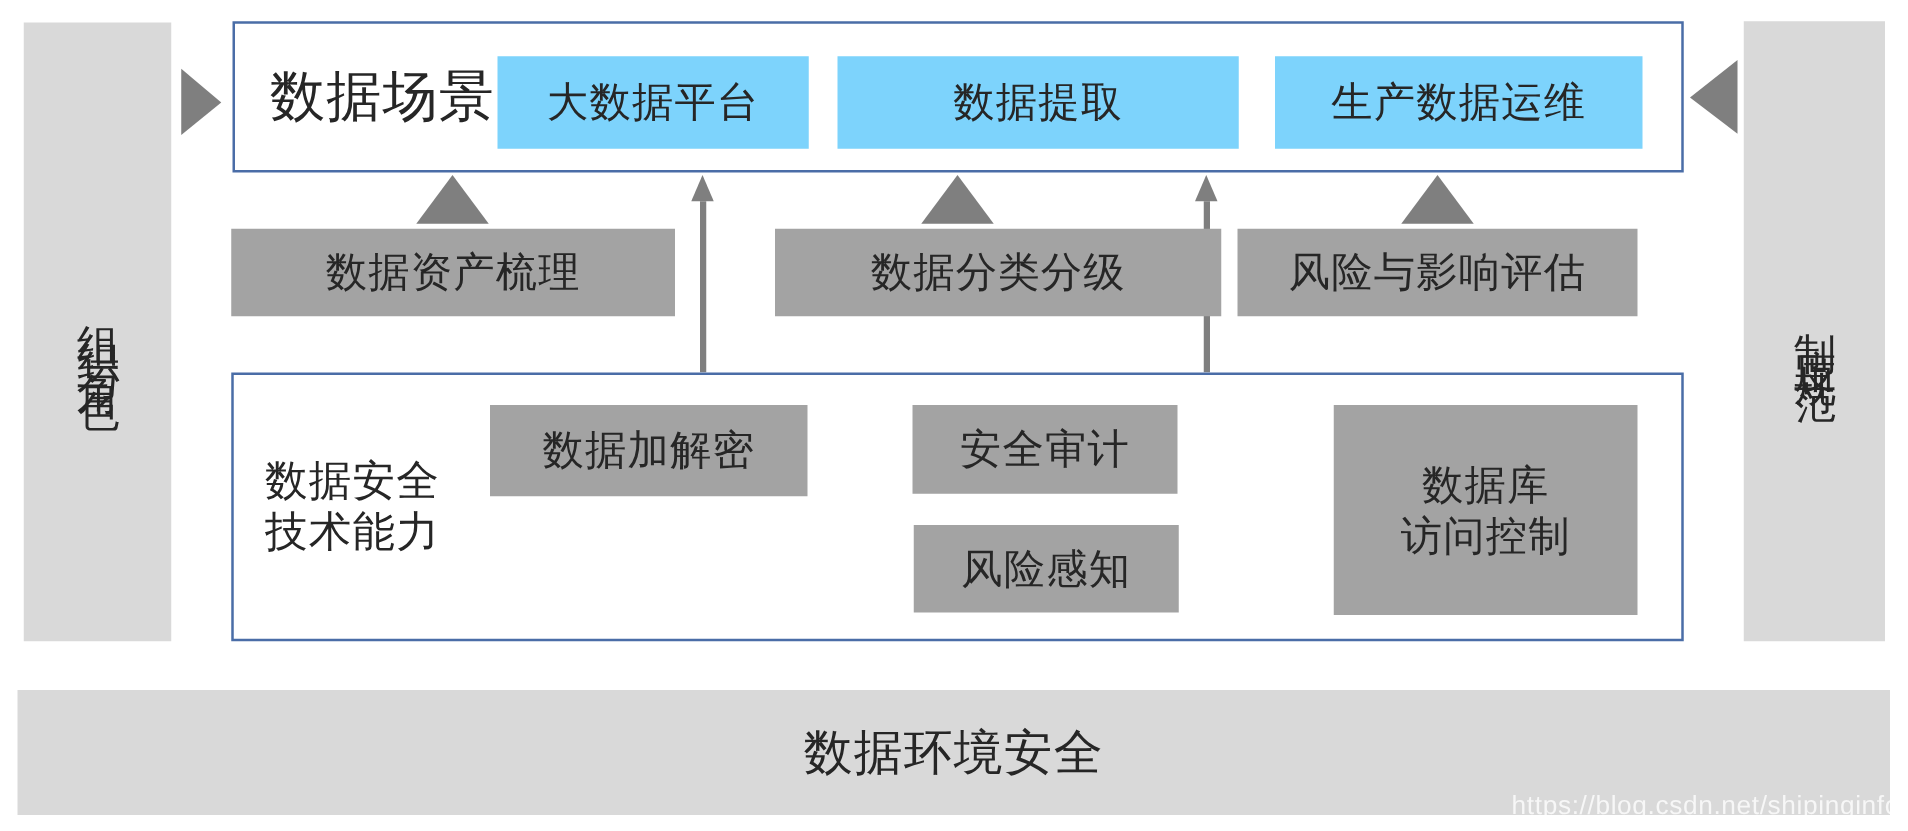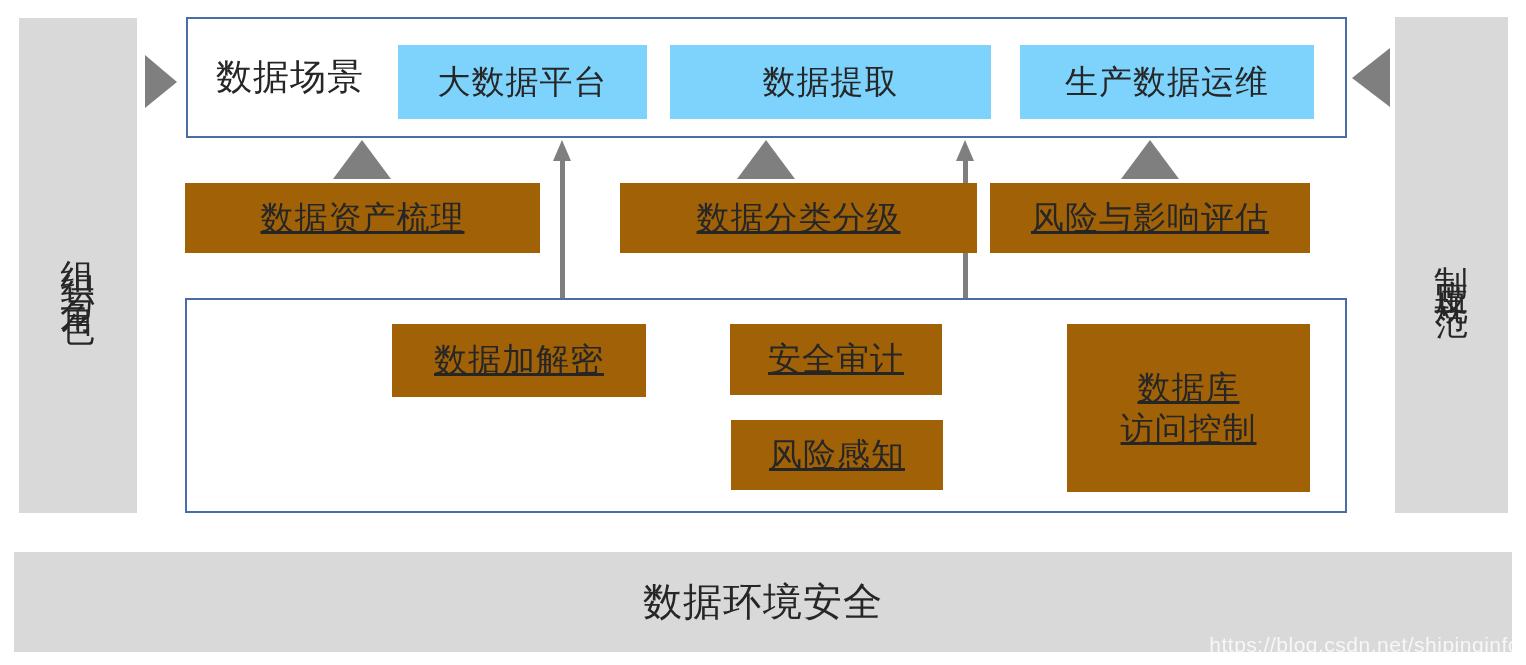--- a/index.html
+++ b/index.html
@@ -27,21 +27,21 @@
     color:#262626;
   }
 
   
   .bluebox { background:#ffffff; border:2px solid #4a6da7; box-sizing:border-box; }
 
   
   .greenbox { background:#7dd3fc; }
 
   
-  .graybox { background:#a16207;text-decoration:underline; }
+  .graybox { background:#a3a3a3; }
 
   
   .tri-right { width:0; height:0; border-top:27px solid transparent; border-bottom:26px solid transparent; border-left:32px solid #7f7f7f; }
   .tri-left  { width:0; height:0; border-top:30px solid transparent; border-bottom:29px solid transparent; border-right:38px solid #7f7f7f; }
   .tri-up    { width:0; height:0; border-left:29px solid transparent; border-right:29px solid transparent; border-bottom:39px solid #7f7f7f; }
 
   
   .varrow { display:flex; flex-direction:column; align-items:center; }
   .varrow .head { width:0; height:0; border-left:9px solid transparent; border-right:9px solid transparent; border-bottom:21px solid #7f7f7f; }
   .varrow .shaft { width:5px; flex:1; background:#7f7f7f; }
@@ -68,21 +68,21 @@
 
   <div class="abs vbar" style="left:1395px; top:17px; width:113px; height:496px;">
     <div class="vtext">制度规范</div>
   </div>
 
   <div class="abs tri-right" style="left:145px; top:55px;"></div>
 
   <div class="abs tri-left" style="left:1352px; top:48px;"></div>
 
   <div class="abs bluebox" style="left:186px; top:17px; width:1161px; height:121px;">
-    <div class="abs center lbl" style="left:28px; top:0; height:100%; font-size:36px;">数据场景</div>
+    <div class="abs center lbl" style="left:28px; top:0; height:100%; font-size:44px;">数据场景</div>
     <div class="abs greenbox center lbl" style="left:210px; top:26px; width:249px; height:74px;">大数据平台</div>
     <div class="abs greenbox center lbl" style="left:482px; top:26px; width:321px; height:74px;">数据提取</div>
     <div class="abs greenbox center lbl" style="left:832px; top:26px; width:294px; height:74px;text-align:right;">生产数据运维</div>
   </div>
 
   <div class="abs tri-up" style="left:333px; top:140px;"></div>
   <div class="abs tri-up" style="left:737px; top:140px;"></div>
   <div class="abs tri-up" style="left:1121px; top:140px;"></div>
 
   <div class="abs varrow" style="left:553px; top:140px; width:18px; height:158px;">
@@ -92,20 +92,26 @@
   <div class="abs varrow" style="left:956px; top:140px; width:18px; height:158px;">
     <div class="head"></div>
     <div class="shaft"></div>
   </div>
 
   <div class="abs graybox center lbl" style="left:185px; top:183px; width:355px; height:70px;">数据资产梳理</div>
   <div class="abs graybox center lbl" style="left:620px; top:183px; width:357px; height:70px;">数据分类分级</div>
   <div class="abs graybox center lbl" style="left:990px; top:183px; width:320px; height:70px;">风险与影响评估</div>
 
   <div class="abs bluebox" style="left:185px; top:298px; width:1162px; height:215px;">
+    <div class="abs center" style="left:20px; top:0; height:100%; width:150px;">
+      <div class="two-line lbl" style="font-size:34px;">
+        <div>数据安全</div>
+        <div>技术能力</div>
+      </div>
+    </div>
     <div class="abs graybox center lbl" style="left:193px; top:24px; width:254px; height:73px;margin-left:12px;">数据加解密</div>
     <div class="abs graybox center lbl" style="left:543px; top:24px; width:212px; height:71px;">安全审计</div>
     <div class="abs graybox center" style="left:880px; top:24px; width:243px; height:168px;">
       <div class="two-line lbl">
         <div>数据库</div>
         <div>访问控制</div>
       </div>
     </div>
     <div class="abs graybox center lbl" style="left:544px; top:120px; width:212px; height:70px;">风险感知</div>
   </div>

